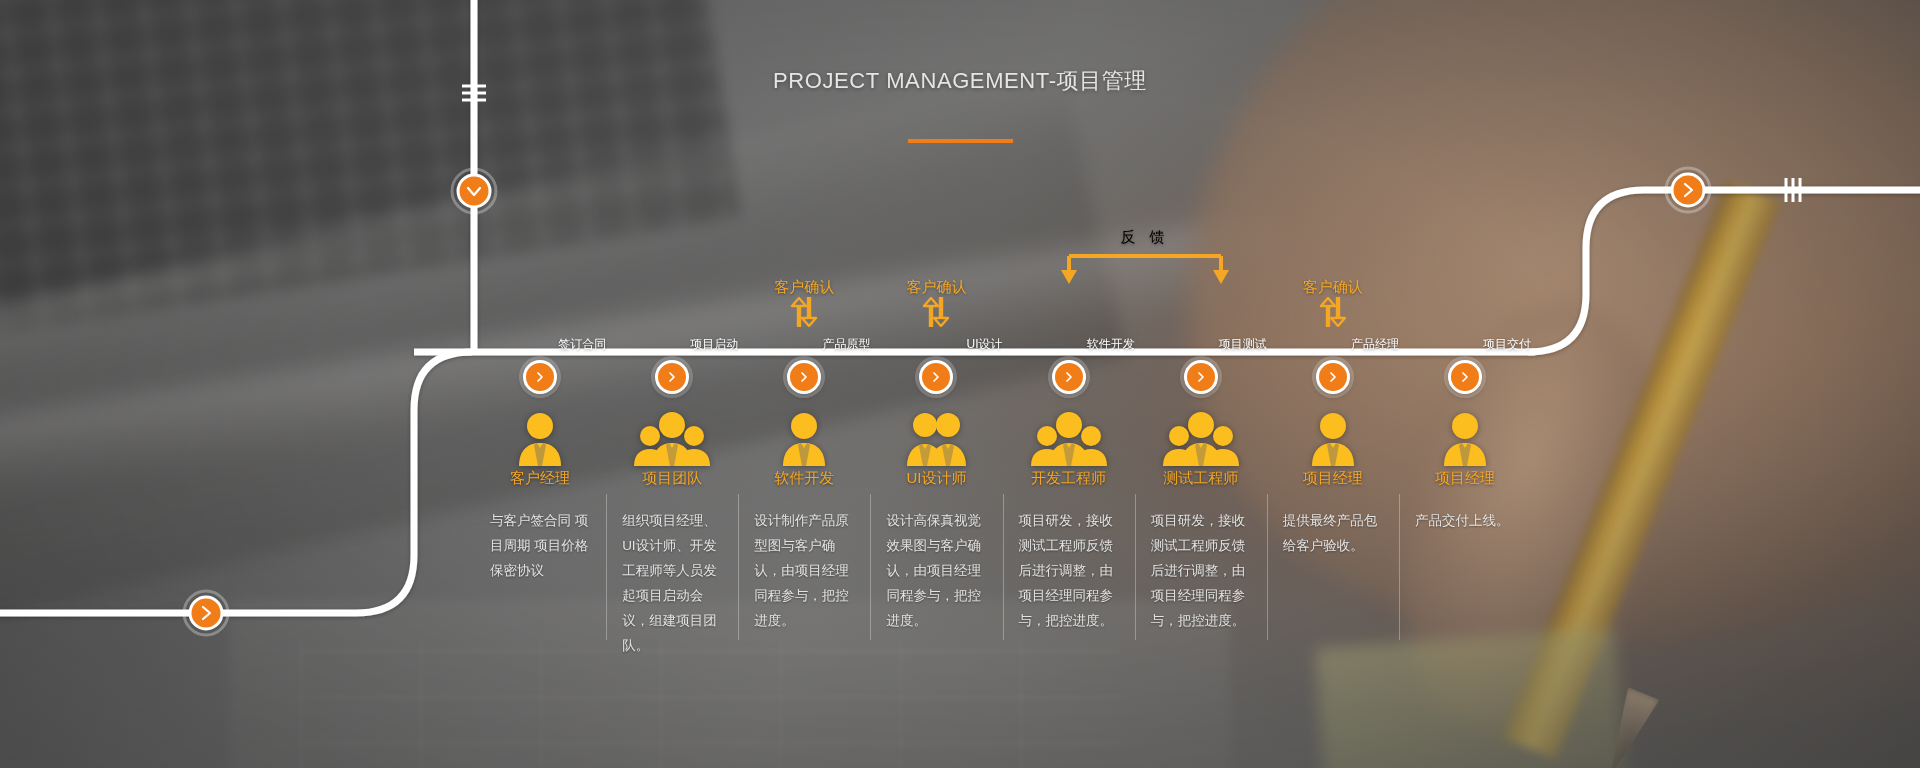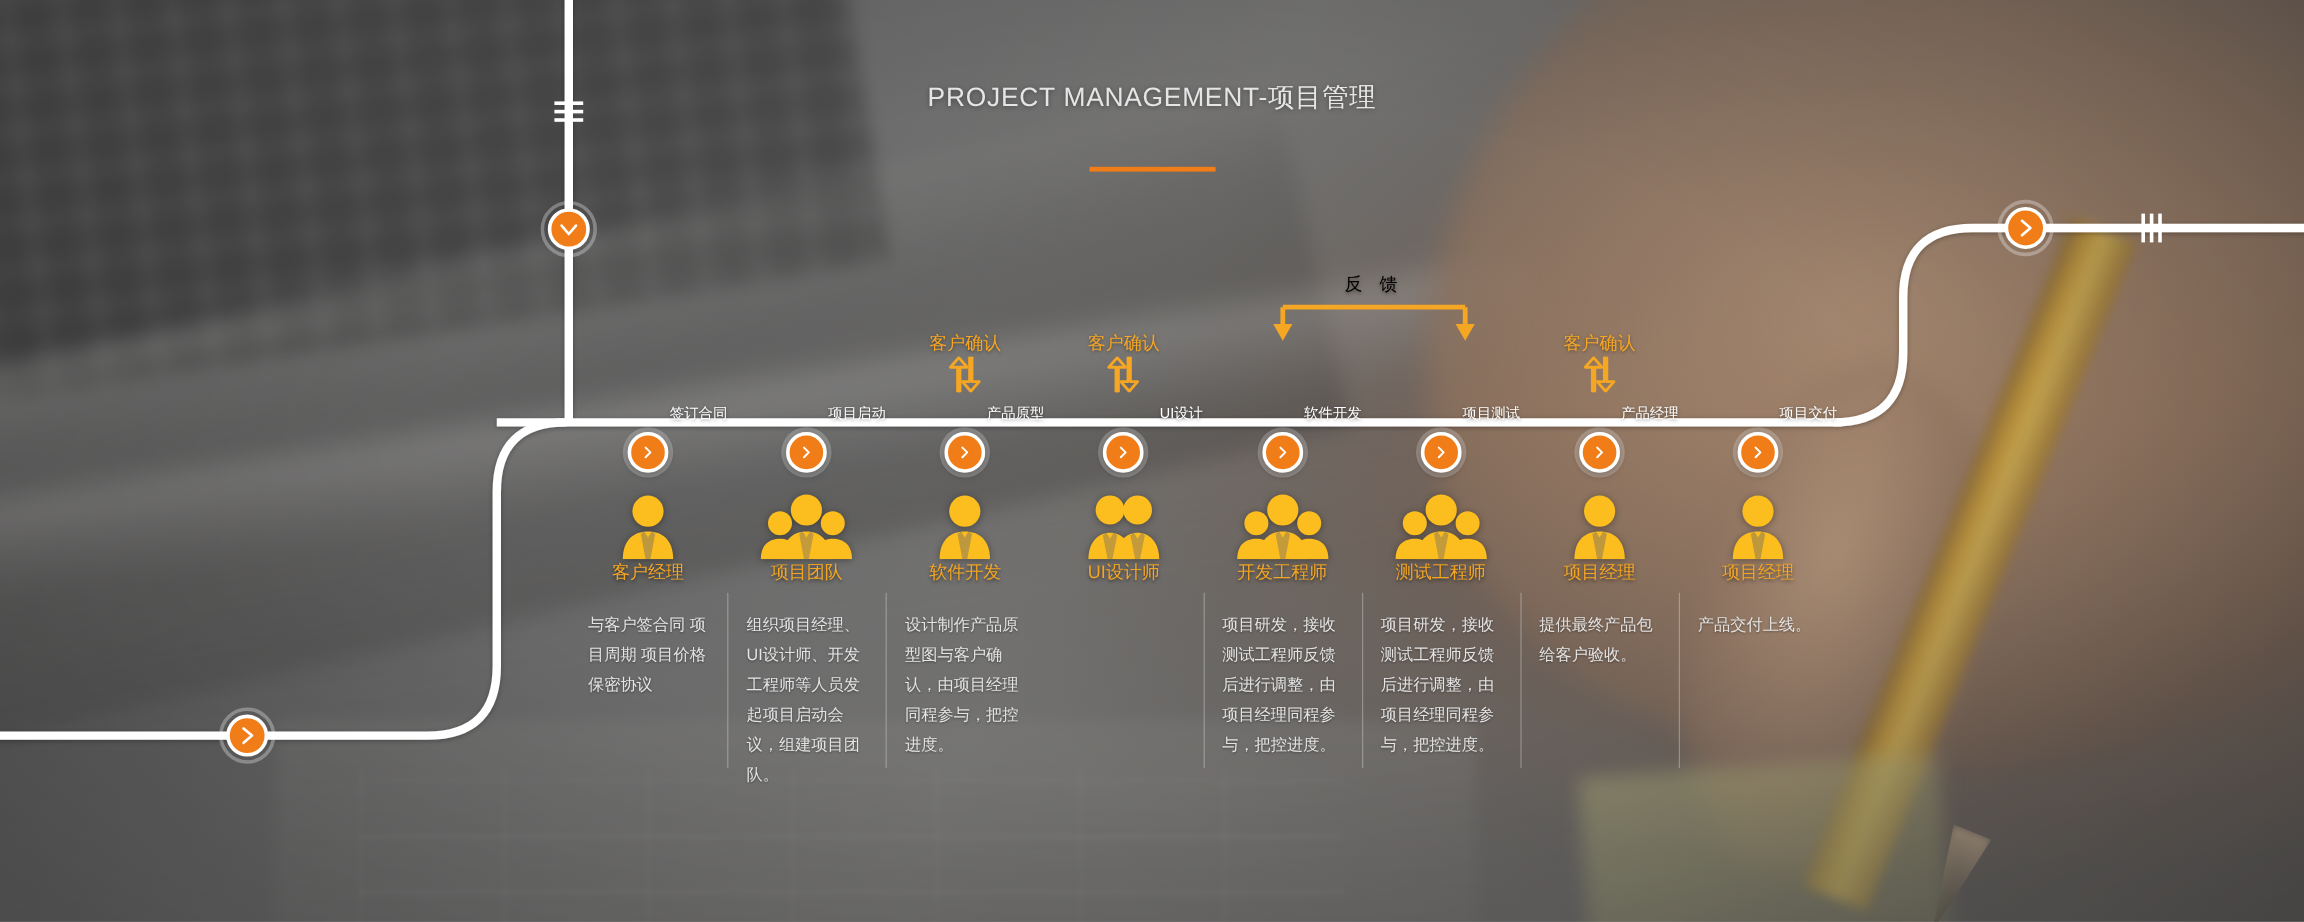--- a/index.html
+++ b/index.html
@@ -376,20 +376,23 @@
         <svg width="66" height="56" viewBox="0 0 66 56">
           <circle cx="45" cy="15" r="12" fill="#fcbd1e"></circle>
           <path d="M27,56 C27,42 35,34 45,34 C55,34 63,42 63,56 Z" fill="#fcbd1e"></path>
           <circle cx="22" cy="15" r="12" fill="#fcbd1e"></circle>
           <path d="M4,56 C4,42 12,34 22,34 C32,34 40,42 40,56 Z" fill="#fcbd1e"></path>
           <path d="M19,34 L22,39 L25,34 L28,36 L24,56 L20,56 L16,36 Z" fill="#8a7a55" opacity=".5"></path>
           <path d="M42,34 L45,39 L48,34 L51,36 L47,56 L43,56 L39,36 Z" fill="#8a7a55" opacity=".5"></path>
         </svg>
       </div>
       <div class="role-name">UI设计师</div>
+      <div class="desc-cell">
+        <div class="desc">设计高保真视觉效果图与客户确认，由项目经理同程参与，把控进度。</div>
+      </div>
     </div>
 
     <div class="step">
       <div class="confirm-wrap"></div>
       <div class="step-name">软件开发</div>
       <div class="node-row">
         <div class="node">
           <svg width="12" height="12" viewBox="0 0 12 12">
             <path d="M4,2 L8,6 L4,10" fill="none" stroke="#fff" stroke-width="1.7" stroke-linecap="round" stroke-linejoin="round"></path>
             </svg>

